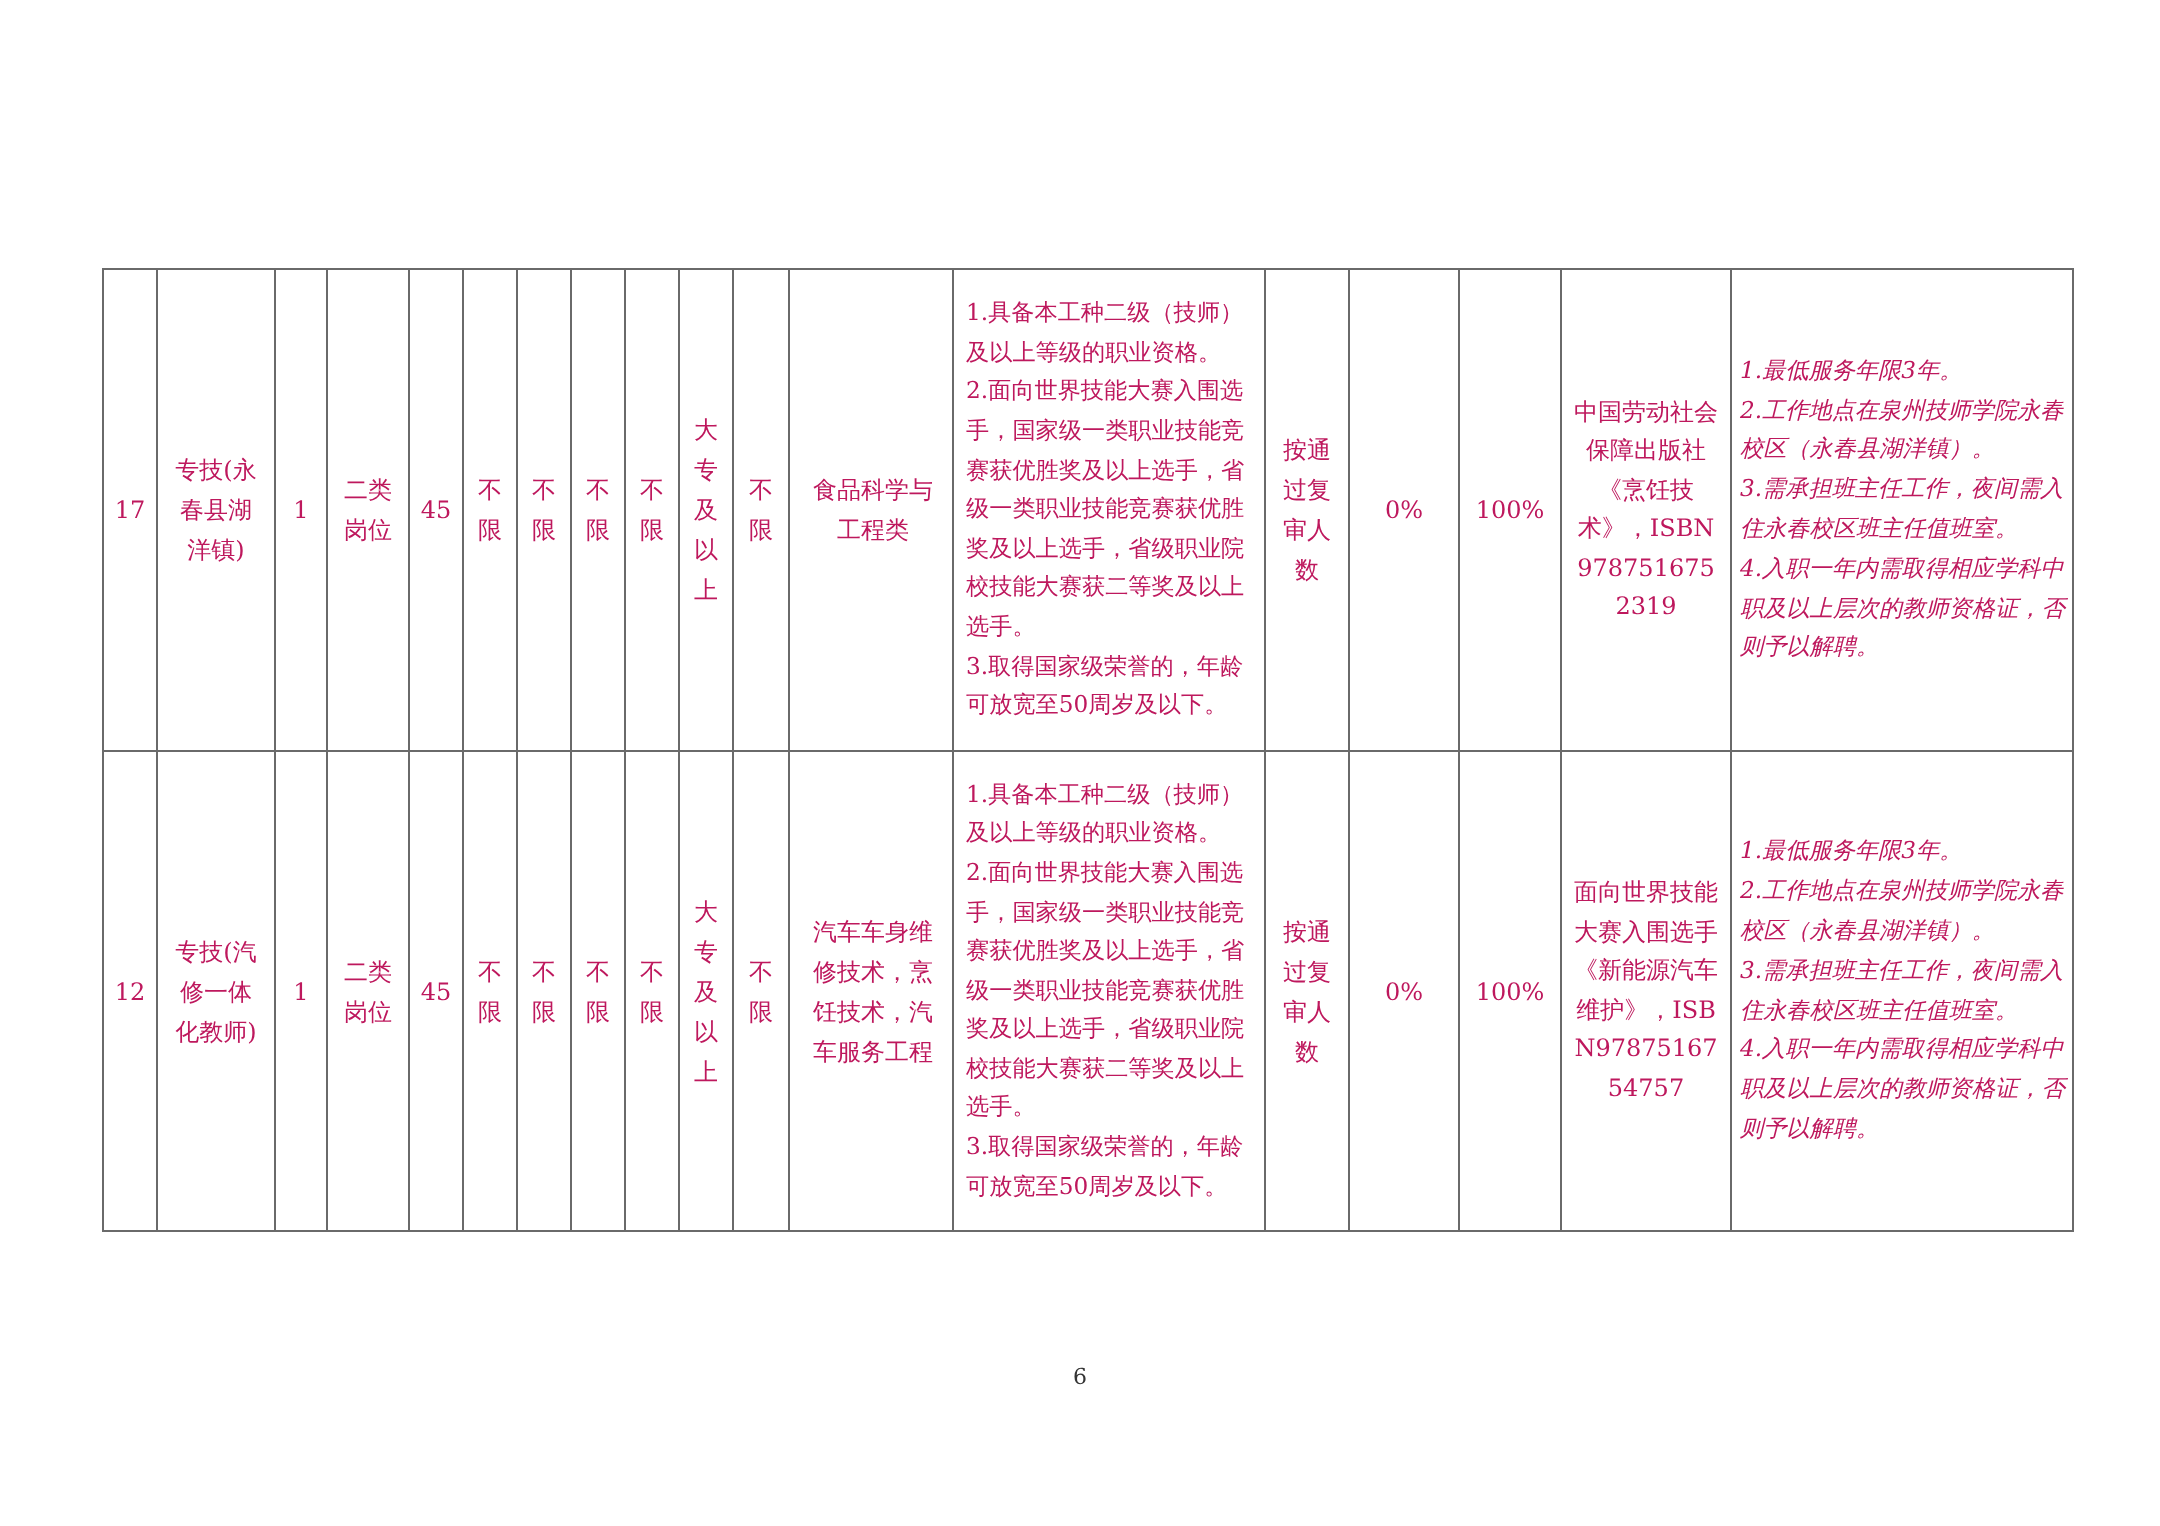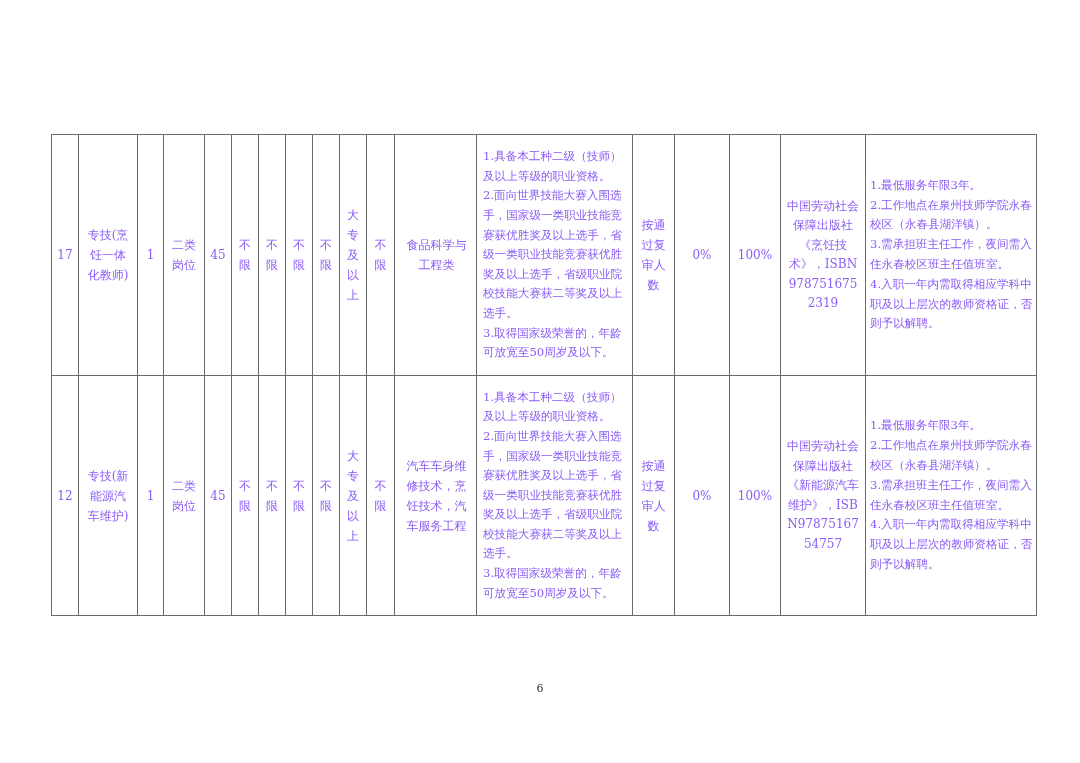--- a/index.html
+++ b/index.html
@@ -29,21 +29,21 @@
       table-layout: fixed;
       width: 986px;
     }
     table.recruit td {
       border: 1px solid #6a6a6a;
       padding: 0;
       text-align: center;
       vertical-align: middle;
       font-size: 12px;
       line-height: 20px;
-      color: #8b5cf6;
+      color: #be185d;
       word-break: break-all;
       overflow-wrap: anywhere;
     }
     table.recruit tr { height: 241px; }
     table.recruit tr.r2 { height: 240px; }
     td .cell {
       display: block;
       margin: 0 auto;
     }
     td.vert .cell {
@@ -62,20 +62,21 @@
       padding: 0 2px 0 6px;
       text-align: left;
       font-size: 11.6px;
       line-height: 19.6px;
     }
     td.notes .cell {
       padding: 0 3px 0 4px;
       text-align: left;
       font-size: 11.6px;
       line-height: 19.8px;
+      font-style: italic;
     }
     td.book .cell {
       padding: 0 6px;
       line-height: 19.5px;
     }
     .line { display: block; }
     .page-number {
       position: absolute;
       left: 530px;
       top: 682px;
@@ -110,21 +111,21 @@
       <col style="width:85px">
       <col style="width:171px">
     </colgroup>
     <tbody>
 
       <tr class="r1">
         <td>
             <span class="cell">17</span>
           </td>
         <td>
-            <span class="cell" style="width:46px">专技(烹饪一体化教师)</span>
+            <span class="cell" style="width:46px">专技(永春县湖洋镇)</span>
           </td>
         <td>
             <span class="cell">1</span>
           </td>
         <td>
             <span class="cell" style="width:26px">二类岗位</span>
           </td>
         <td>
             <span class="cell">45</span>
           </td>
@@ -176,21 +177,21 @@
             <span class="line">4.入职一年内需取得相应学科中职及以上层次的教师资格证，否则予以解聘。</span>
           </span>
         </td>
       </tr>
 
       <tr class="r2">
         <td>
             <span class="cell">12</span>
           </td>
         <td>
-            <span class="cell" style="width:46px">专技(新能源汽车维护)</span>
+            <span class="cell" style="width:46px">专技(汽修一体化教师)</span>
           </td>
         <td>
             <span class="cell">1</span>
           </td>
         <td>
             <span class="cell" style="width:26px">二类岗位</span>
           </td>
         <td>
             <span class="cell">45</span>
           </td>
@@ -225,21 +226,21 @@
         <td>
             <span class="cell" style="width:26px">按通过复审人数</span>
           </td>
         <td>
             <span class="cell">0%</span>
           </td>
         <td>
             <span class="cell">100%</span>
           </td>
         <td class="book">
-            <span class="cell">中国劳动社会保障出版社《新能源汽车维护》，ISBN9787516754757</span>
+            <span class="cell">面向世界技能大赛入围选手《新能源汽车维护》，ISBN9787516754757</span>
           </td>
         <td class="notes">
           <span class="cell">
             <span class="line">1.最低服务年限3年。</span>
             <span class="line">2.工作地点在泉州技师学院永春校区（永春县湖洋镇）。</span>
             <span class="line">3.需承担班主任工作，夜间需入住永春校区班主任值班室。</span>
             <span class="line">4.入职一年内需取得相应学科中职及以上层次的教师资格证，否则予以解聘。</span>
           </span>
         </td>
       </tr>

